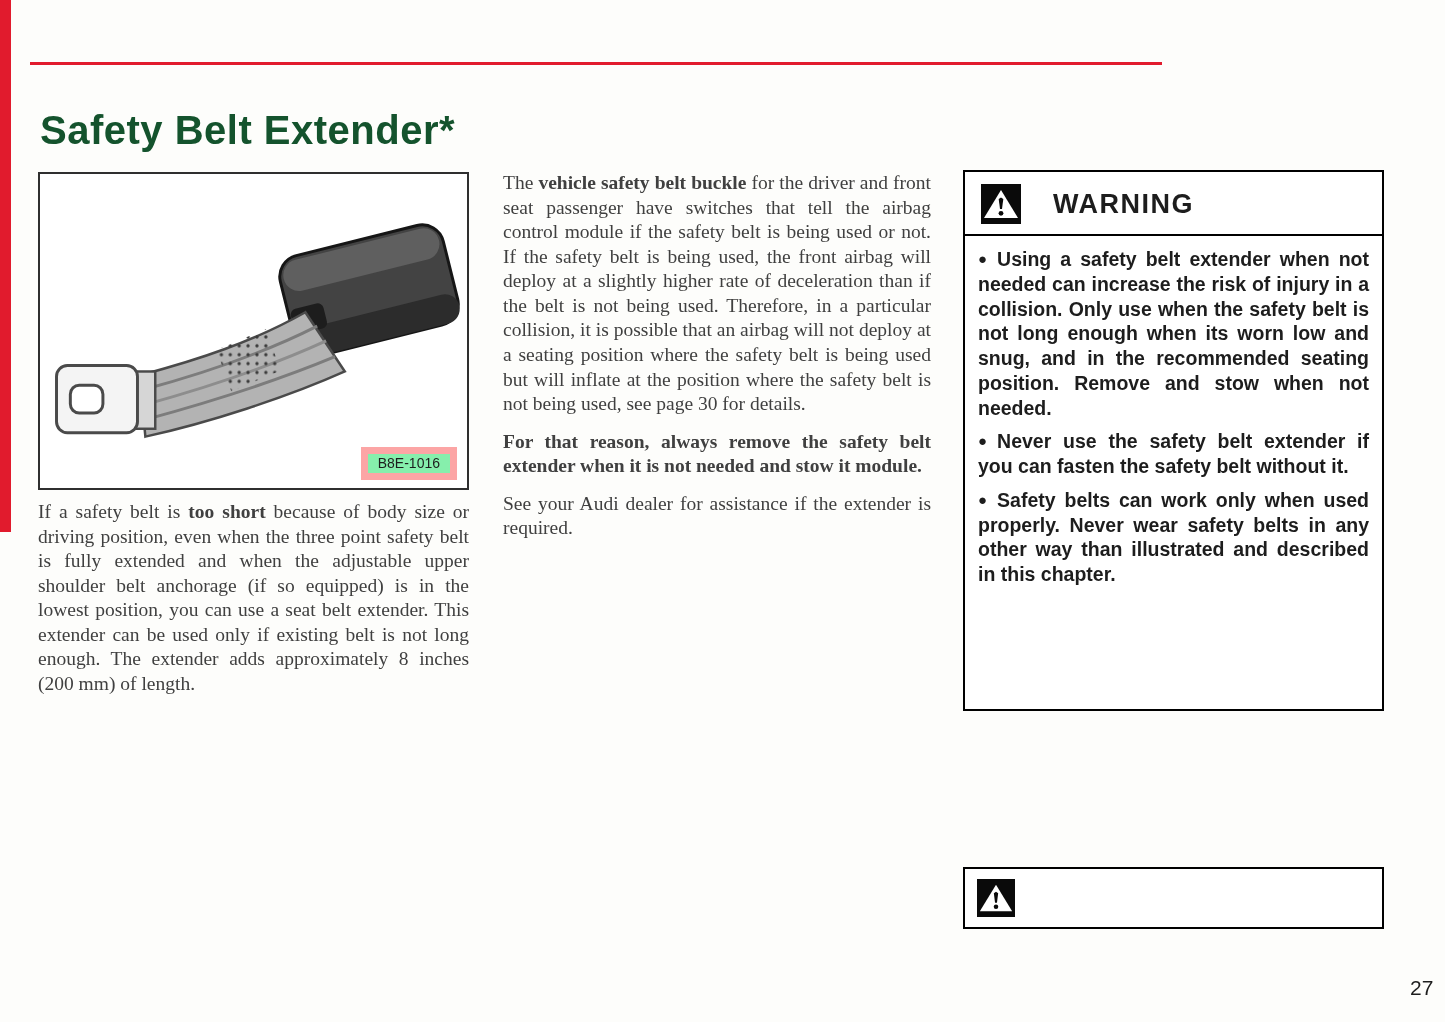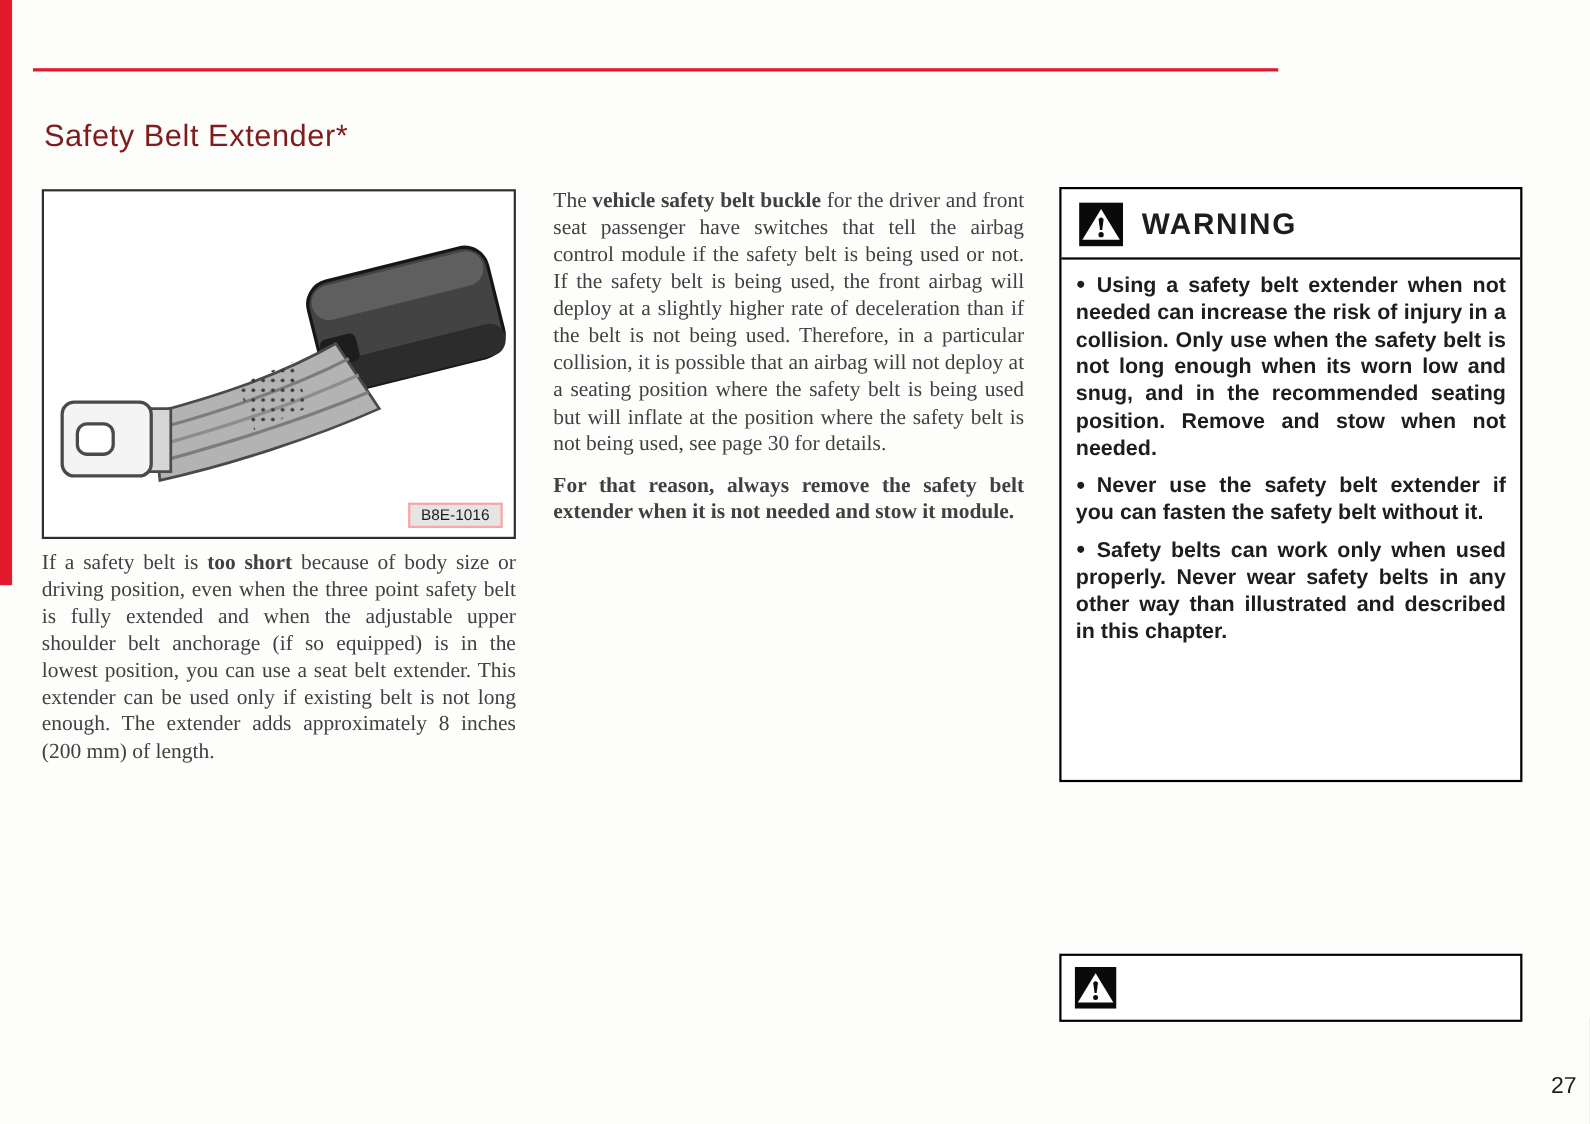--- a/index.html
+++ b/index.html
@@ -31,40 +31,40 @@
     left: 1183px; top: 40px;
     font-size: 31px;
     font-style: italic;
     letter-spacing: 1px;
     color: #141414;
     white-space: nowrap;
   }
   .section-title {
     position: absolute;
     left: 40px; top: 108px;
-    font-size: 28px;
-    font-weight: normal;
+    font-size: 40px;
+    font-weight: bold;
     letter-spacing: 0.5px;
-    color: #7f1d1d;
+    color: #14532d;
   }
   .figure {
     position: absolute;
     left: 38px; top: 172px;
     width: 431px; height: 318px;
     border: 2px solid #2f2f2f;
     background: #ffffff;
   }
   .figure svg { position: absolute; left: 0; top: 0; width: 100%; height: 100%; }
   .fig-label {
     position: absolute;
     right: 10px; bottom: 8px;
-    border: 2px solid #fca5a5;
+    border: 7px solid #fca5a5;
     padding: 1px 10px 2px;
     font-size: 14px;
-    background: #e5e5e5;
+    background: #86efac;
     color: #1d1d1d;
   }
   .col {
     position: absolute;
     text-align: justify;
     font-size: 19.5px;
     line-height: 1.26;
     color: #404040;
     font-family: Liberation Serif, serif;
   }
@@ -76,21 +76,21 @@
     position: absolute;
     left: 963px; top: 170px;
     width: 421px; min-height: 541px;
     border: 2.5px solid #000;
     background: #fff;
     padding: 10px 13px 12px;
   }
   .warning-header {
     display: flex;
     align-items: center;
-    gap: 17px;
+    gap: 32px;
     padding: 2px 2px 10px 3px;
   }
   .warn-icon svg { display: block; width: 40px; height: 40px; }
   .warning-title {
     font-size: 27px;
     font-weight: bold;
     letter-spacing: 1.5px;
   }
   .warning-rule {
     border-top: 2.5px solid #000;
@@ -174,20 +174,21 @@
     <span class="fig-label">B8E-1016</span>
   </figure>
 
   <div class="col left-col">
     <p><span>If a safety belt is </span><b>too short</b><span> because of body size or driving position, even when the three point safety belt is fully extended and when the adjustable upper shoulder belt anchorage (if so equipped) is in the lowest position, you can use a seat belt extender. This extender can be used only if existing belt is not long enough. The extender adds approximately 8 inches (200 mm) of length.</span></p>
   </div>
 
   <div class="col mid-col">
     <p><span>The </span><b>vehicle safety belt buckle</b><span> for the driver and front seat passenger have switches that tell the airbag control module if the safety belt is being used or not. If the safety belt is being used, the front airbag will deploy at a slightly higher rate of deceleration than if the belt is not being used. Therefore, in a particular collision, it is possible that an airbag will not deploy at a seating position where the safety belt is being used but will inflate at the position where the safety belt is not being used, see page 30 for details.</span></p>
     <p class="bold-para">For that reason, always remove the safety belt extender when it is not needed and stow it module.</p>
+    <p>See your Audi dealer for assistance if the extender is required.</p>
   </div>
 
   <div class="warning-box">
     <div class="warning-header">
       <span class="warn-icon">
         <svg viewBox="0 0 40 40">
           <rect width="40" height="40" fill="#0a0a0a"></rect>
           <path d="M20 6 L37 34 L3 34 Z" fill="#ffffff"></path>
           <path d="M20 13.5 L22.3 15 L21 25 L19 25 L17.7 15 Z" fill="#0a0a0a"></path>
           <circle cx="20" cy="29.3" r="2.4" fill="#0a0a0a"></circle>

